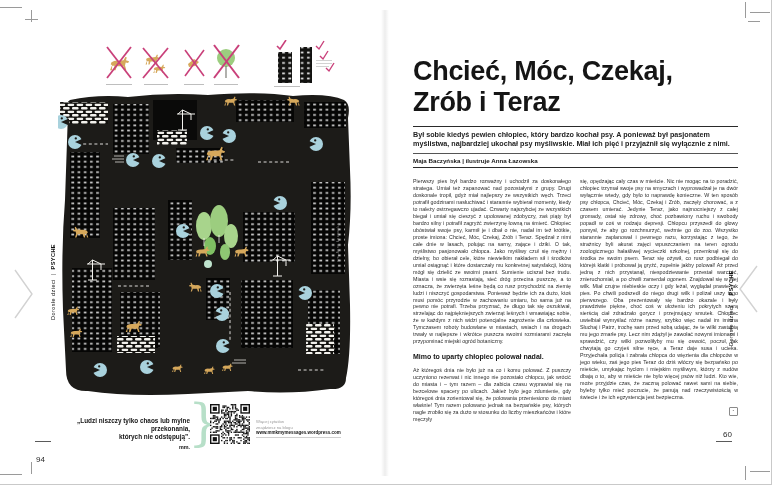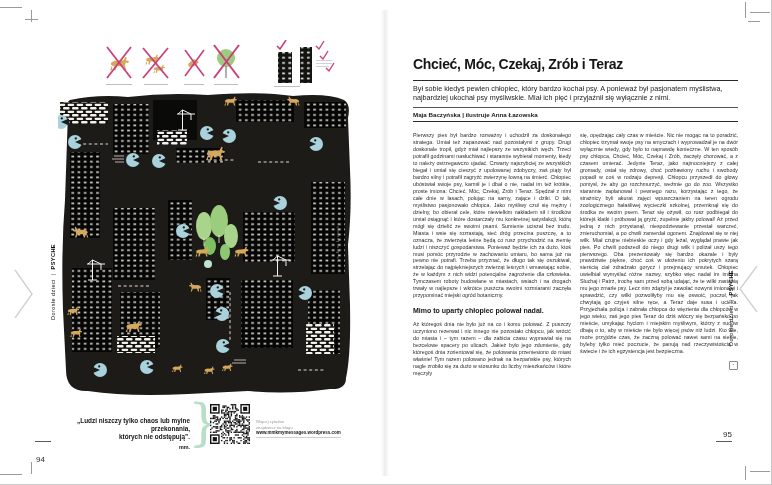--- a/index.html
+++ b/index.html
@@ -28,25 +28,25 @@
   #quote{position:absolute;left:57px;top:417px;width:133px;text-align:right;
          font-size:6.4px;font-weight:bold;line-height:8px;color:#141414;}
   #quote .sig{font-size:5.4px;margin-top:2px;}
   #brace{position:absolute;left:188px;top:398px;font-family:"DejaVu Serif",serif;
          font-size:50px;font-weight:normal;color:#b7dfc8;line-height:50px;}
   #qr{position:absolute;left:210px;top:404px;width:40px;height:40px;}
   #qr-caption{position:absolute;left:256px;top:419px;width:95px;font-size:4.2px;line-height:5.6px;color:#9a9a9a;}
   #qr-caption .url{font-size:4.5px;font-weight:bold;color:#141414;border-bottom:1px solid #cfcfcf;display:inline-block;padding-bottom:1px;}
   
   #article{position:absolute;left:413px;top:56px;width:325px;}
-  #art-title{font-size:14px;font-weight:bold;letter-spacing:-.3px;margin:0 0 8px 0;color:#151515;}
+  #art-title{font-size:27px;font-weight:bold;letter-spacing:-.3px;margin:0 0 8px 0;color:#151515;}
   .rule{height:1px;background:#2a2a2a;}
   .rule.thick{height:1.5px;}
   .rule.thin{height:1px;background:#555;}
-  #art-lead{font-size:7.2px;font-weight:normal;line-height:8.9px;margin:4px 0;color:#222;text-align:left;}
+  #art-lead{font-size:7.2px;font-weight:bold;line-height:8.9px;margin:4px 0;color:#222;text-align:left;}
   #art-byline{font-size:6.2px;font-weight:bold;margin:3px 0;color:#161616;}
   #art-cols{display:flex;gap:9px;margin-top:10px;}
   .col{width:158px;font-size:5.3px;line-height:6.95px;text-align:justify;color:#2c2c2c;}
   .col p{margin:0 0 0 0;}
   .col .subhead{font-size:7px;font-weight:bold;line-height:9px;margin:7px 0 6px 0;color:#141414;}
   #end-mark{width:7px;height:7px;border:1px solid #8a8a8a;border-radius:1px;margin:6px 0 0 auto;
             display:flex;align-items:center;justify-content:center;font-size:4px;color:#8a8a8a;}
 </style>
 </head>
 <body>
@@ -606,16 +606,16 @@
         <p>się, opędzając cały czas w mieście. Nic nie mogąc na to poradzić, chłopiec trzymał swoje psy na smyczach i wyprowadzał je na dwór wyłącznie wtedy, gdy było to naprawdę konieczne. W ten sposób psy chłopca, Chcieć, Móc, Czekaj i Zrób, zaczęły chorować, a z czasem umierać. Jedynie Teraz, jako najmocniejszy z całej gromady, ostał się zdrowy, choć pozbawiony ruchu i swobody popadł w coś w rodzaju depresji. Chłopcu przyszedł do głowy pomysł, że aby go rozchmurzyć, weźmie go do zoo. Wszystko starannie zaplanował i pewnego razu, korzystając z tego, że strażnicy byli akurat zajęci wpuszczaniem na teren ogrodu zoologicznego hałaśliwej wycieczki szkolnej, przemknął się do środka ze swoim psem. Teraz się ożywił, co rusz podbiegał do którejś klatki i próbował ją gryźć, zupełnie jakby polował! Aż przed jedną z nich przystanął, niespodziewanie przestał warczeć, znieruchomiał, a po chwili zamerdał ogonem. Znajdował się w niej wilk. Miał czujne niebieskie oczy i gdy leżał, wyglądał prawie jak pies. Po chwili podszedł do niego drugi wilk i polizał uszy tego pierwszego. Oba prezentowały się bardzo okazale i były prawdziwie piękne, choć coś w ułożeniu ich pokrytych szarą sierścią ciał zdradzało gorycz i przejmujący smutek. Chłopiec uwielbiał wymyślać różne nazwy, szybko więc nadał im imiona Słuchaj i Patrz, trochę sam przed sobą udając, że te wilki zastąpią mu jego zmarłe psy. Lecz nim zdążył je zawołać nowymi imionami i sprawdzić, czy wilki pozwoliłyby mu się oswoić, poczuł, jak chwytają go czyjeś silne ręce, a Teraz daje susa i ucieka. Przyjechała policja i zabrała chłopca do więzienia dla chłopców w jego wieku, zaś jego pies Teraz do dziś włóczy się bezpańsko po mieście, umykając hyclom i miejskim myśliwym, którzy z nudów dbają o to, aby w mieście nie było więcej psów niż ludzi. Kto wie, może przyjdzie czas, że zaczną polować nawet sami na siebie, byleby tylko mieć poczucie, że panują nad rzeczywistością w świecie i że ich egzystencja jest bezpieczna.</p>
         <div id="end-mark">▪</div>
       </div>
     </div>
   </div>
 
   <div class="vlabel" style="left:728px;top:256px;height:90px">
     <span>Dorosłe dzieci</span><span class="sep">|</span><b>PSYCHE</b>
   </div>
 
-  <div id="page-num-95">95</div>
+  <div id="page-num-95">60</div>
   <div class="pn-rule" style="left:716px;top:441px"></div>
 
 </div>
 
 </body></html>

